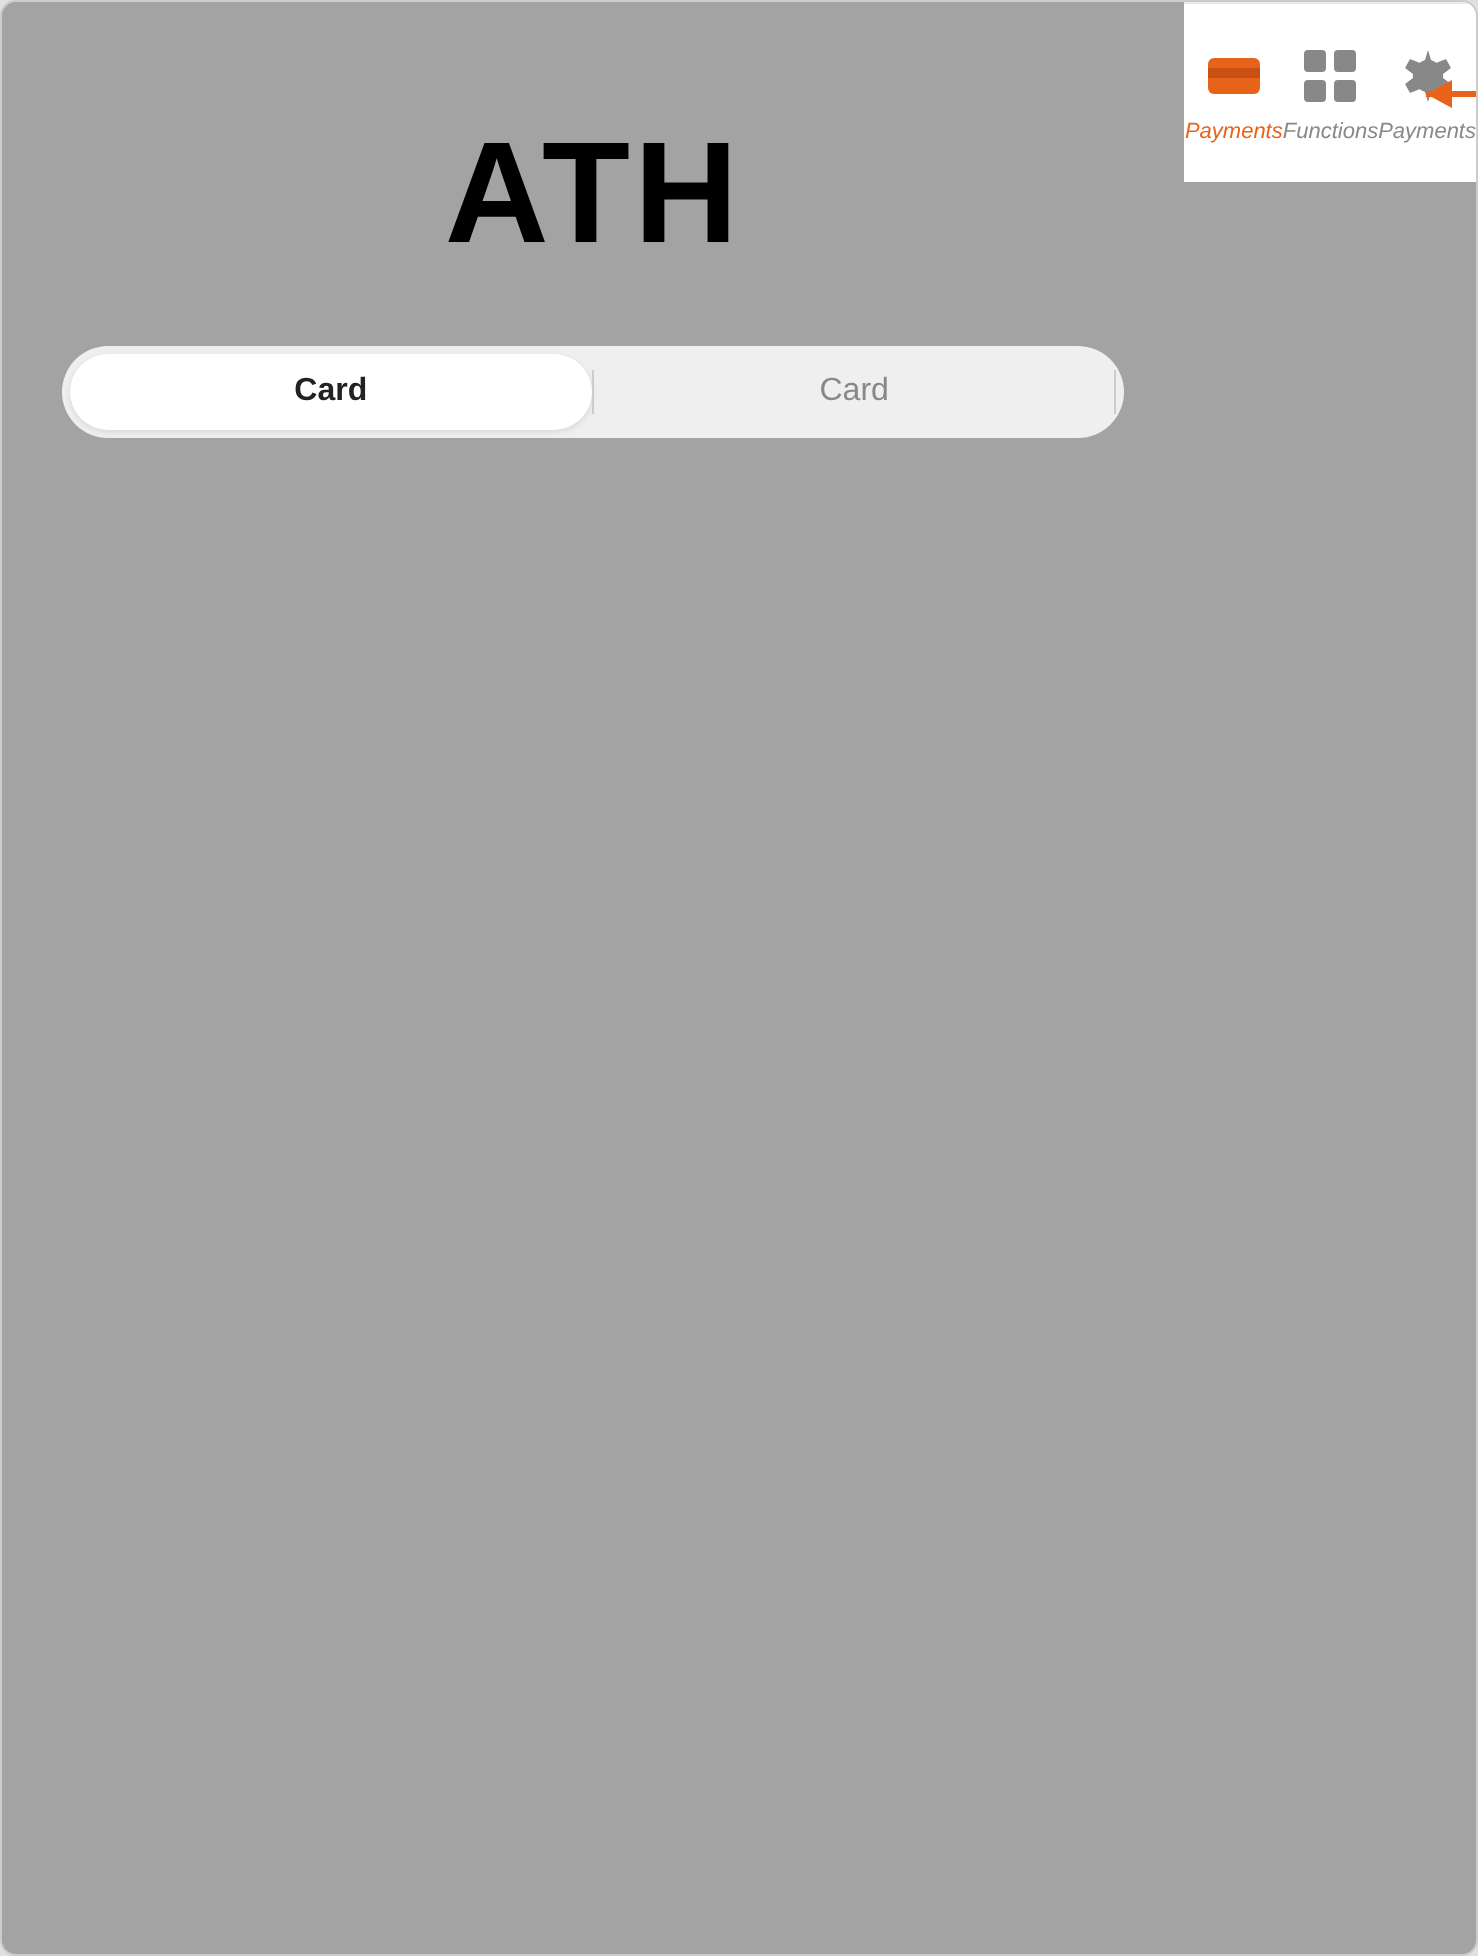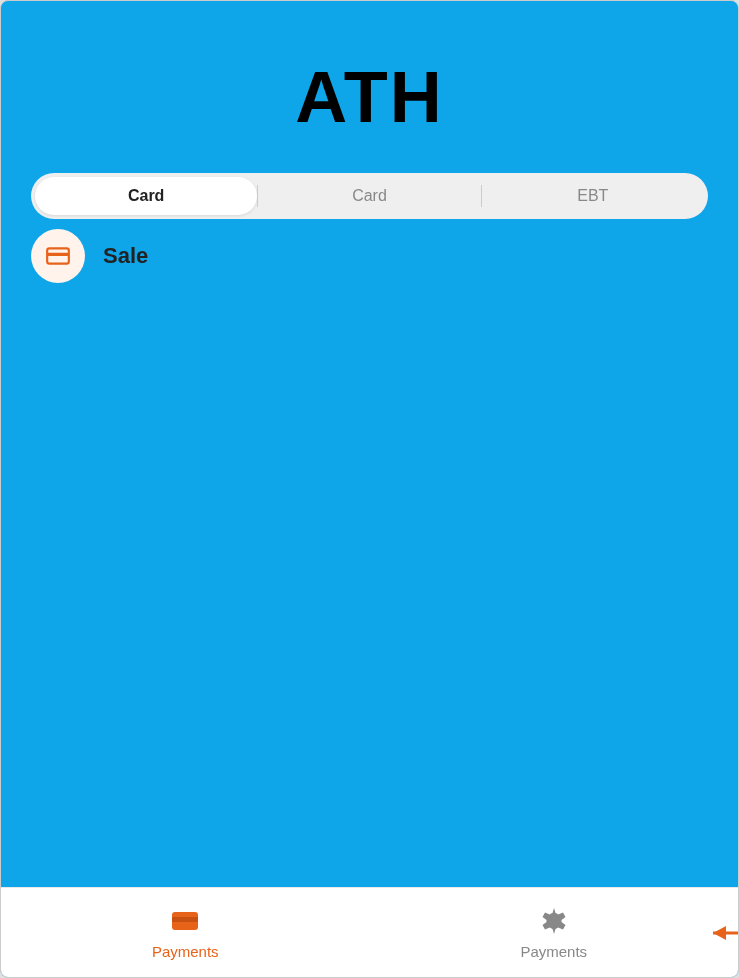--- a/index.html
+++ b/index.html
@@ -13,25 +13,25 @@
       display: flex;
       justify-content: center;
       align-items: center;
       min-height: 100vh;
       font-family: -apple-system, BlinkMacSystemFont, 'Segoe UI', sans-serif;
     }
 
     .phone-container {
       width: 739px;
       height: 978px;
-      background: #0ea5e9;
+      background: #a3a3a3;
       border: 1px solid #cccccc;
       border-radius: 8px;
       display: flex;
-      flex-direction: column;
+      flex-direction: row;
       overflow: hidden;
       position: relative;
     }
 
     .main-content {
       flex: 1;
       display: flex;
       flex-direction: column;
       padding: 40px 30px 0 30px;
       overflow: hidden;
@@ -52,20 +52,21 @@
       letter-spacing: 2px;
       font-family: 'Arial Black', 'Arial', sans-serif;
       line-height: 1;
     }
 
     .tab-bar {
       display: flex;
       background: #f0efef;
       border-radius: 50px;
       padding: 4px;
+      margin-bottom: 40px;
     }
 
     .tab-item {
       flex: 1;
       padding: 10px 16px;
       text-align: center;
       font-size: 16px;
       font-weight: 500;
       color: #888888;
       border-radius: 50px;
@@ -133,23 +134,24 @@
       gap: 6px;
       cursor: pointer;
     }
 
     .nav-item svg {
       width: 32px;
       height: 32px;
     }
 
     .nav-label {
-      font-size: 15px;
+      font-size: 11px;
       font-weight: 500;
       color: #888888;
+      font-style: italic;
     }
 
     .nav-item.active .nav-label {
       color: #e8631a;
     }
 
     .arrow-indicator {
       position: absolute;
       right: -50px;
       top: 50%;
@@ -171,45 +173,44 @@
 
     <div class="logo-area">
       <div class="logo-text">ATH</div>
     </div>
 
     <div class="tab-bar">
       <div class="tab-item active">Card</div>
       <div class="tab-divider"></div>
       <div class="tab-item">Card</div>
       <div class="tab-divider"></div>
-      <div class="tab-item">EBT</div>
-    </div>
-
-    <div class="sale-item">
-      <div class="sale-icon-circle">
-        <svg viewBox="0 0 24 24" fill="none" xmlns="http://www.w3.org/2000/svg">
-          <rect x="2" y="5" width="20" height="14" rx="2" stroke="#e8631a" stroke-width="2" fill="none"></rect>
-          <rect x="2" y="9" width="20" height="3" fill="#e8631a"></rect>
-        </svg>
-      </div>
-      <span class="sale-label">Sale</span>
-    </div>
+    </div>
+
 
   </div>
 
   <div class="bottom-nav">
 
     <div class="nav-item active">
       <svg viewBox="0 0 32 32" fill="none" xmlns="http://www.w3.org/2000/svg">
         <rect x="3" y="7" width="26" height="18" rx="3" fill="#e8631a"></rect>
         <rect x="3" y="12" width="26" height="5" fill="#c85010"></rect>
       </svg>
       <span class="nav-label" style="color:#e8631a;">Payments</span>
     </div>
 
+    <div class="nav-item">
+      <svg viewBox="0 0 32 32" fill="none" xmlns="http://www.w3.org/2000/svg">
+        <rect x="3" y="3" width="11" height="11" rx="2" fill="#888888"></rect>
+        <rect x="18" y="3" width="11" height="11" rx="2" fill="#888888"></rect>
+        <rect x="3" y="18" width="11" height="11" rx="2" fill="#888888"></rect>
+        <rect x="18" y="18" width="11" height="11" rx="2" fill="#888888"></rect>
+      </svg>
+      <span class="nav-label">Functions</span>
+    </div>
 
     <div class="nav-item">
       <svg viewBox="0 0 32 32" fill="none" xmlns="http://www.w3.org/2000/svg">
         <circle cx="16" cy="16" r="4" fill="#888888"></circle>
         <path d="M16 3 L17.5 8 C18.5 8.3 19.4 8.8 20.2 9.4 L25 7.5 L27.5 12 L23.5 15 C23.6 15.7 23.6 16.3 23.5 17 L27.5 20 L25 24.5 L20.2 22.6 C19.4 23.2 18.5 23.7 17.5 24 L16 29 L14.5 24 C13.5 23.7 12.6 23.2 11.8 22.6 L7 24.5 L4.5 20 L8.5 17 C8.4 16.3 8.4 15.7 8.5 15 L4.5 12 L7 7.5 L11.8 9.4 C12.6 8.8 13.5 8.3 14.5 8 Z" fill="#888888"></path>
       </svg>
       <span class="nav-label">Payments</span>
     </div>
 
     <div class="arrow-indicator">

